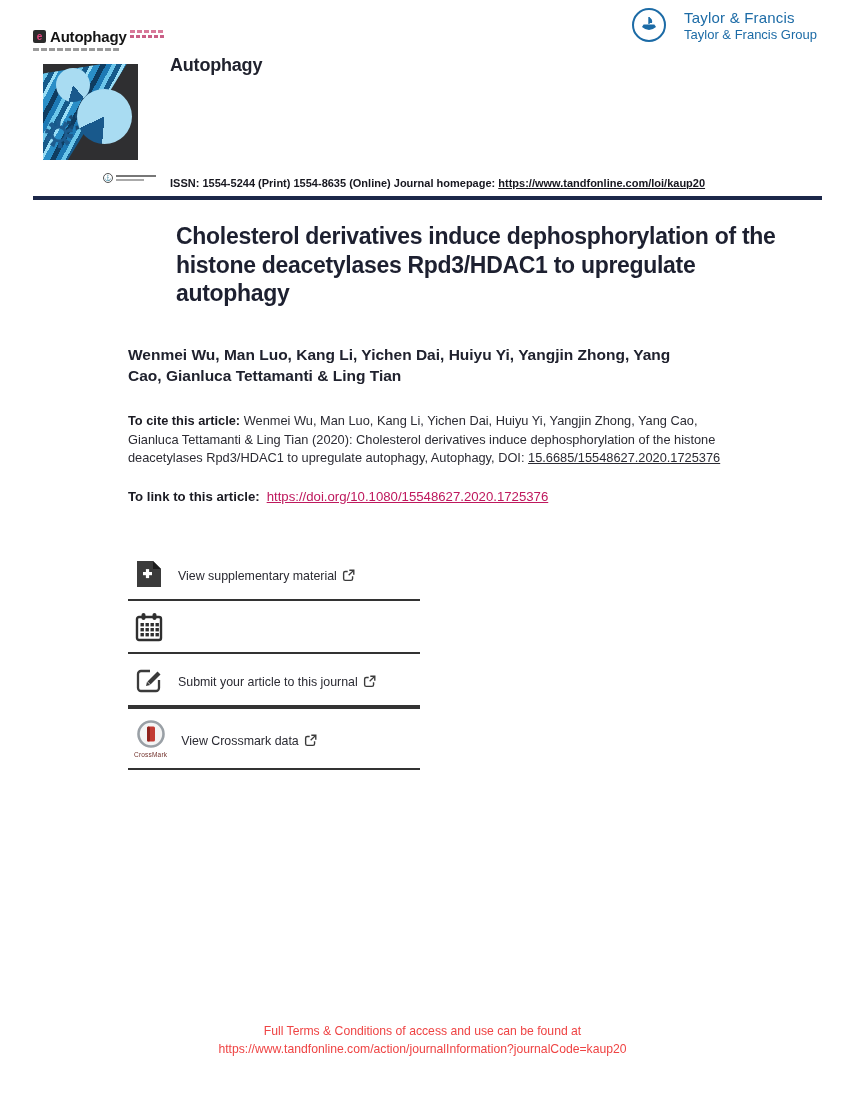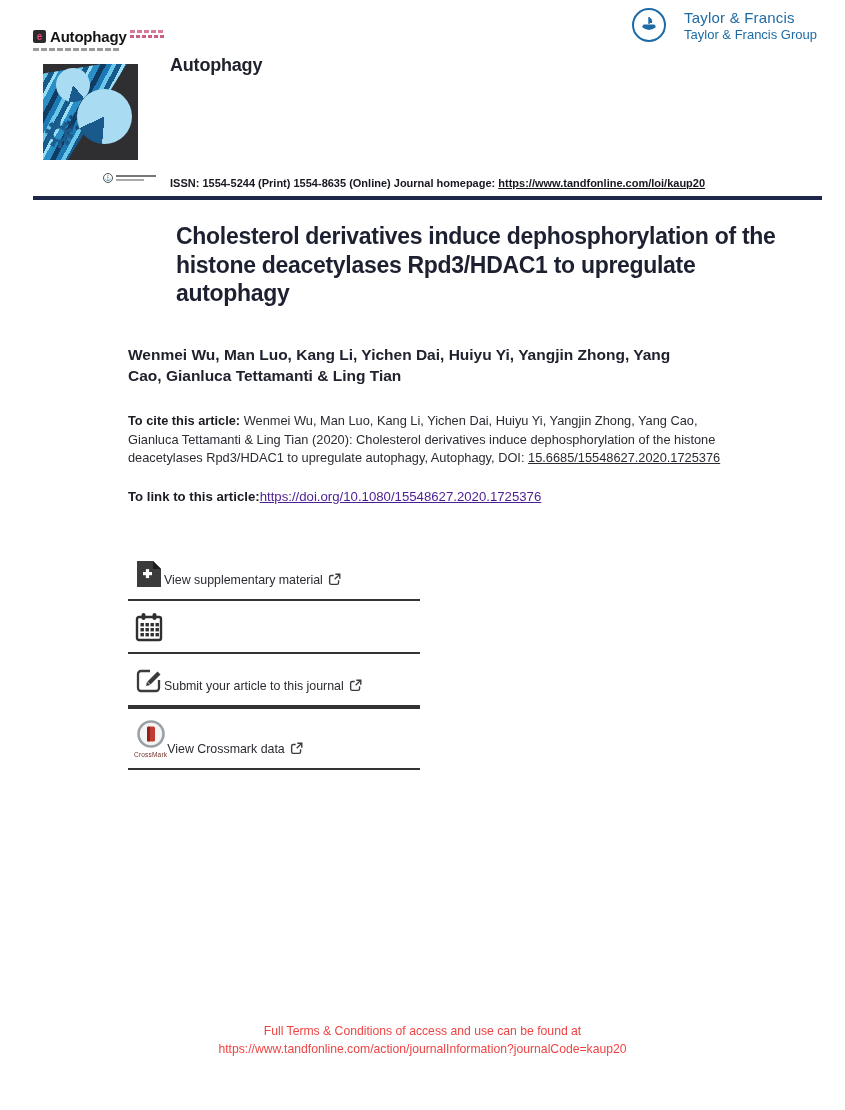--- a/index.html
+++ b/index.html
@@ -55,25 +55,25 @@
   .article-title { position:absolute; left:128px; top:222px; width:600px;
       font-size:23px; font-weight:bold; letter-spacing:-0.3px; line-height:1.24; color:#1d2030;margin-left:48px; }
   .authors { position:absolute; left:128px; top:344px; width:565px;
       font-size:15.5px; font-weight:600; line-height:1.38; color:#20222e; }
   .cite-block { position:absolute; left:128px; top:412px; width:608px;
       font-size:12.8px; line-height:1.45; color:#2b2b33; }
   .cite-block b { color:#1a1a22; }
   .cite-block a { color:#2b2b33; text-decoration:underline; }
   .link-line { position:absolute; left:128px; top:489px; font-size:13.2px; color:#2b2b33; }
   .link-line b { color:#1a1a22; }
-  .link-line a { color:#4c1d95; text-decoration:underline; }
+  .link-line a { color:#be185d; text-decoration:underline; margin-left:7px; }
 
   
   .actions { position:absolute; left:128px; top:548px; width:292px; }
-  .action-row { display:flex; align-items:flex-end; padding:11px 2px 10px 6px; cursor:pointer; }
+  .action-row { display:flex; align-items:center; gap:14px; padding:11px 2px 10px 6px; cursor:pointer; }
   .a-icon { flex:0 0 30px; display:flex; flex-direction:column; align-items:center; }
   .a-label { font-size:12.4px; line-height:1.35; color:#2b2b33; padding-top:5px; max-width:238px; }
   .a-label .ext { margin-left:5px; vertical-align:-2px; }
   .action-sep { border-top:2.5px solid #333333; width:100%; }
   .cm-caption { font-size:6.5px; color:#71302a; margin-top:1px; letter-spacing:0.2px; }
 
   
   .footer { position:absolute; left:0; top:1023px; width:845px; text-align:center;
       font-size:12.2px; line-height:1.45; color:#ef4444; }
 </style>

